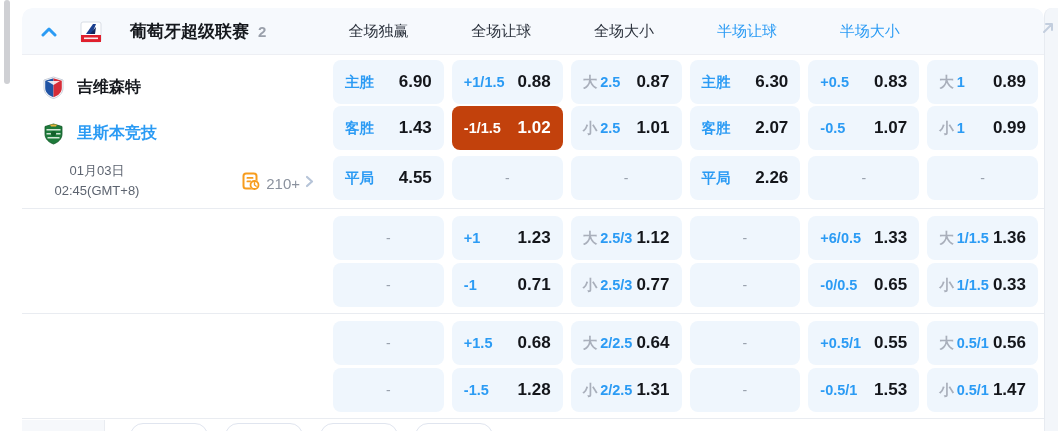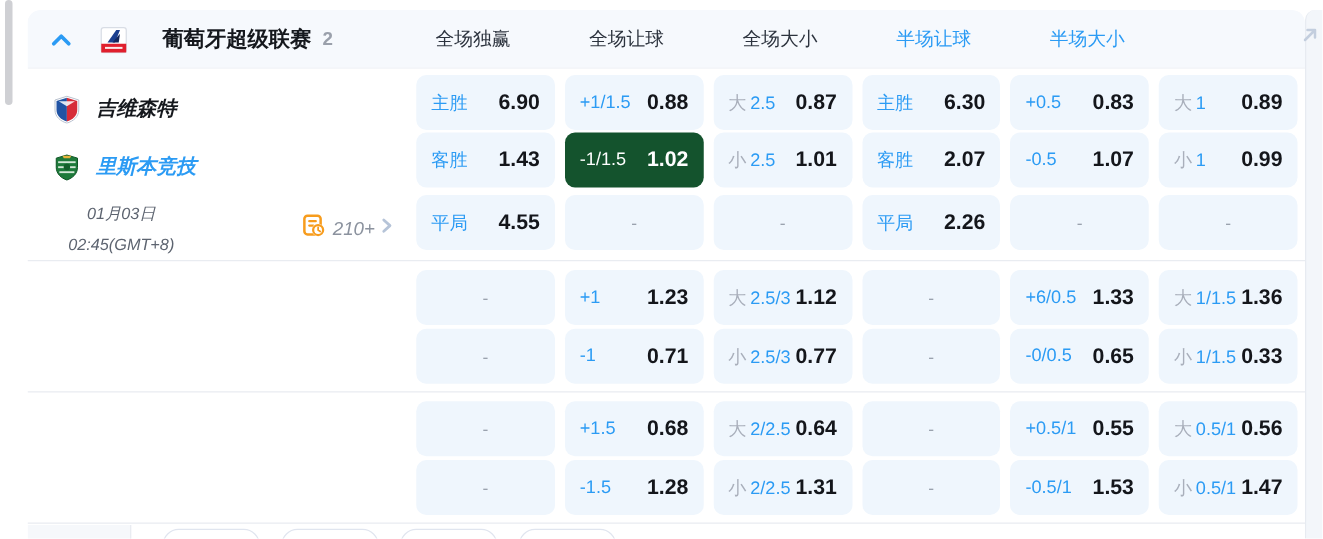--- a/index.html
+++ b/index.html
@@ -30,55 +30,55 @@
   .league-title { margin-left:28px; font-size:17px; font-weight:700; color:#15181d; }
   .league-count { margin-left:9px; font-size:15px; font-weight:600; color:#9aa0ab; }
   .header-cols { height:47px; margin-left:311px; margin-right:6px;
     display:grid; grid-template-columns:repeat(6,1fr); column-gap:8px;gap:32px; }
   .header-col { display:flex; align-items:center; justify-content:center;
     font-size:15px; color:#2c333e; }
   .header-col.hl { color:#2b9bf4; }
 
   
   .card-body { position:relative; }
-  .left-col { position:absolute; left:0; top:0; width:308px; height:100%;font-style:italic; }
+  .left-col { position:absolute; left:0; top:0; width:308px; height:100%; }
   .team-row { position:absolute; left:0; width:308px; height:44px; display:flex;
     align-items:center; padding-left:20px; gap:12px; cursor:pointer; }
   .team-row.home { top:5px; }
   .team-row.away { top:51px; }
   .team-name { font-size:16px; font-weight:700; color:#15181d; }
   .team-row.away .team-name { color:#2b9bf4; }
   .badge { width:23px; height:23px; flex:0 0 auto; }
   .date-block { position:absolute; left:0; top:101px; width:150px; height:44px;
-    display:flex; flex-direction:column; align-items:center; justify-content:space-between;
+    display:flex; flex-direction:column; align-items:center; justify-content:flex-start;
     font-size:13px; color:#5d6470; line-height:1.5; }
   .more-markets { position:absolute; right:16px; top:101px; height:44px;
     display:flex; align-items:center; gap:5px; cursor:pointer; }
   .more-markets .mm-label { font-size:15px; color:#8b929e; }
 
   .odds-group { margin-left:311px; margin-right:6px; }
   .odds-group.g1 { margin-top:5px; }
   .odds-group.g2, .odds-group.g3 { margin-top:7px; }
   .odds-row { display:grid; grid-template-columns:repeat(6,1fr); column-gap:8px; }
   .odds-row + .odds-row { margin-top:3px; }
   .odds-group.g1 .odds-row.r2 { margin-top:2px; }
   .odds-group.g1 .odds-row.r3 { margin-top:6px; }
   .divider { height:1px; background:#e9ecf1; }
   .divider.d1 { margin-top:8px; }
   .divider.d2, .divider.d3 { margin-top:6px; }
 
   .odds-cell { height:44px; border-radius:8px; background:#eff6fd; display:flex;
     align-items:center; justify-content:space-between; padding:0 12px; cursor:pointer; }
   .odds-cell.empty { justify-content:center; cursor:default; }
-  .cell-label { font-size:14.5px; color:#2b9bf4; white-space:nowrap; }
+  .cell-label { font-size:14.5px; color:#2b9bf4; white-space:nowrap;font-weight:bold; }
   .cell-label .muted { color:#a9afbb; }
   .cell-label .sub { color:#2b9bf4; margin-left:3px; }
   .cell-value { font-size:17px; font-weight:700; color:#14161b; }
   .dash-mark { color:#9aa2ae; font-size:14px; }
-  .odds-cell.selected { background:#14532d; }
+  .odds-cell.selected { background:#c2410c; }
   .odds-cell.selected .cell-label, .odds-cell.selected .cell-label .sub,
   .odds-cell.selected .cell-value { color:#fff; }
 
   
   .bottom-strip { position:relative; height:13px; overflow:hidden; }
   .bottom-left-box { position:absolute; left:0; top:1px; width:83px; height:13px;
     background:#f6f8fb; border-right:1px solid #e9ecf1; }
   .pill { position:absolute; top:4px; width:78px; height:26px; border:1px solid #e0e5ef;
     border-radius:14px; background:#fff; cursor:pointer; }
 </style>

